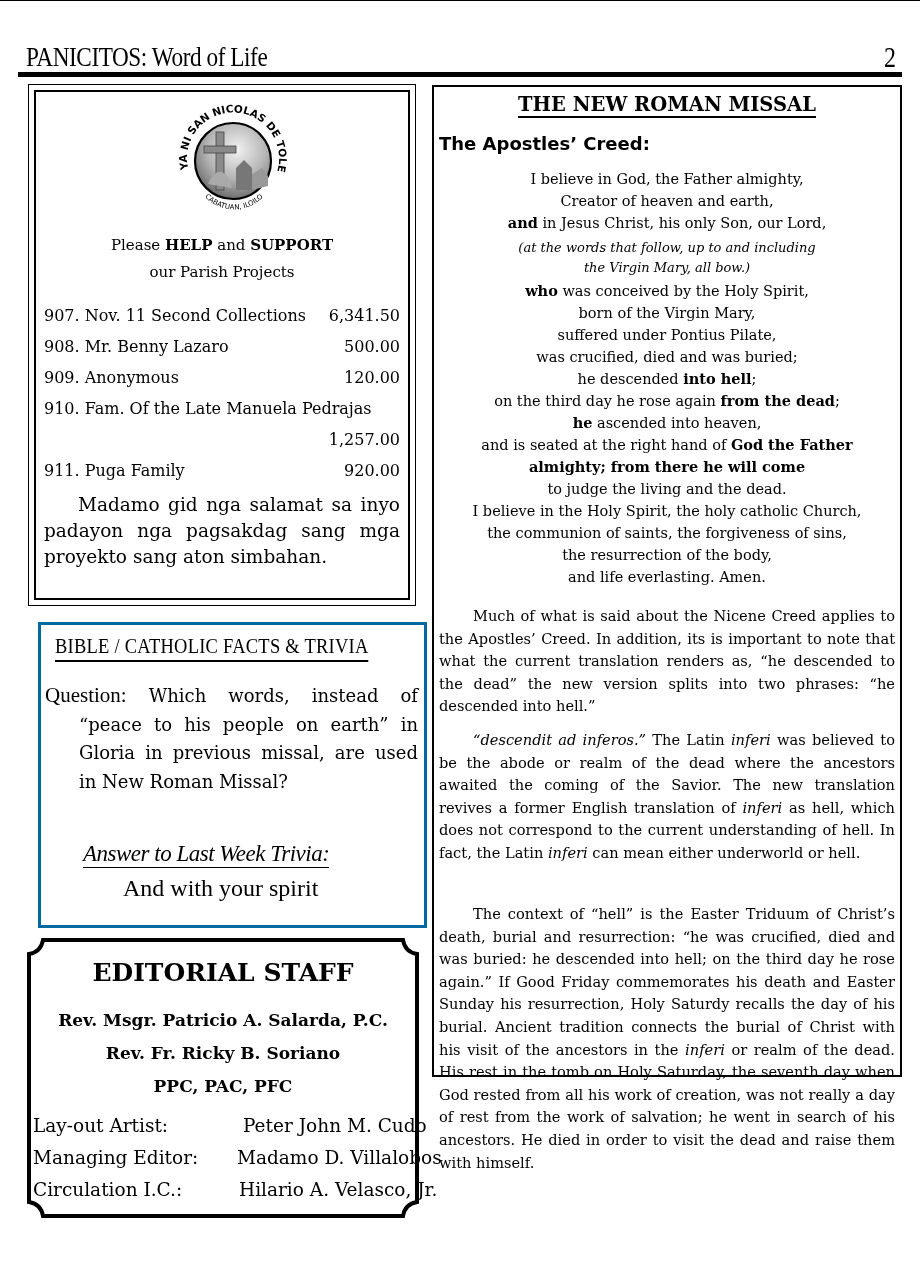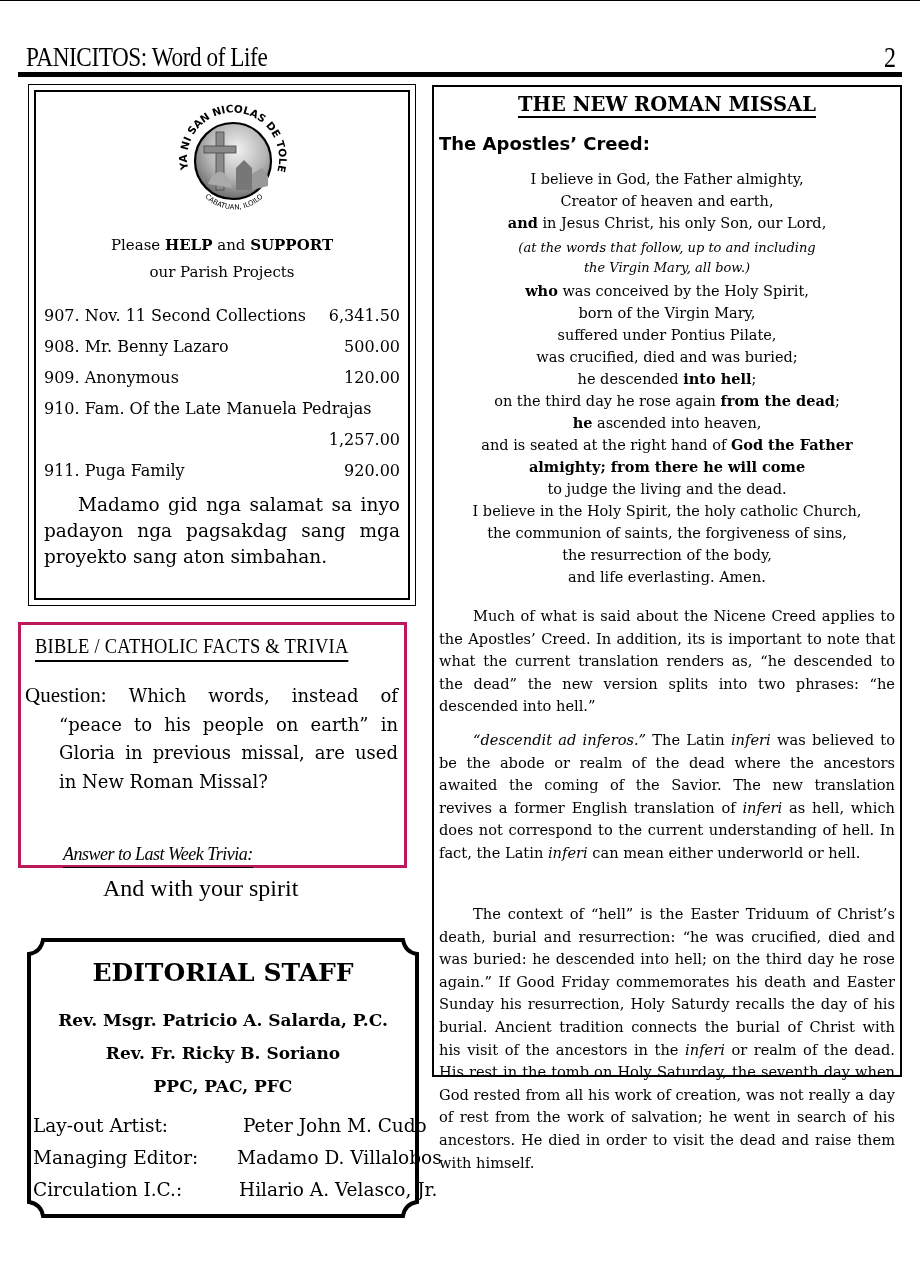--- a/index.html
+++ b/index.html
@@ -16,28 +16,28 @@
     .parish-inner { position: absolute; left: 5px; top: 5px; right: 5px; bottom: 5px; border: 2px solid #000; box-sizing: border-box; }
     .logo { position: absolute; left: 134px; top: 6px; width: 126px; height: 126px; }
     .plea { position: absolute; left: 0; right: 0; top: 140px; text-align: center; font-family: "DejaVu Serif", serif; font-size: 15px; line-height: 27px; }
     .plea b { font-weight: bold; }
     .donations { position: absolute; left: 8px; right: 8px; top: 208px; font-family: "DejaVu Serif", serif; font-size: 16px; }
     .don-row { display: flex; justify-content: space-between; height: 31px; line-height: 31px; white-space: nowrap; }
     .don-amt-only { text-align: right; height: 31px; line-height: 31px; }
     .thanks { position: absolute; left: 8px; right: 8px; top: 400px; font-family: "DejaVu Serif", serif; font-size: 18.5px; line-height: 26px; text-align: justify; text-indent: 34px; }
 
     
-    .trivia { position: absolute; left: 18px; top: 622px; width: 389px; height: 246px; border: 3px solid #be185d; box-sizing: border-box; }
+    .trivia { position: absolute; left: 38px; top: 622px; width: 389px; height: 306px; border: 3px solid #0369a1; box-sizing: border-box; }
     .trivia-title { position: absolute; left: 14px; top: 8px; font-family: "Liberation Serif", serif; font-size: 22px; letter-spacing: 0.3px; transform: scaleX(0.84); transform-origin: left center; white-space: nowrap; border-bottom: 2px solid #000; padding-bottom: 1px; }
     .question { position: absolute; left: 4px; right: 6px; top: 56px; font-family: "DejaVu Serif", serif; font-size: 18px; line-height: 28.5px; }
     .question .q-label { font-family: "Liberation Serif", serif; font-size: 21px; }
     .question .q-line { display: block; text-align: justify; text-align-last: justify; }
     .question .q-indent { padding-left: 34px; }
     .question .q-last { text-align-last: left; }
-    .answer-label { position: absolute; left: 42px; top: 216px; font-family: "Liberation Serif", serif; font-style: italic; font-size: 18px; border-bottom: 1.5px solid #000; line-height: 26px; letter-spacing: -0.5px; }
+    .answer-label { position: absolute; left: 42px; top: 216px; font-family: "Liberation Serif", serif; font-style: italic; font-size: 23px; border-bottom: 1.5px solid #000; line-height: 26px; letter-spacing: -0.5px; }
     .answer { position: absolute; left: 82px; top: 250px; font-family: "Liberation Serif", serif; font-size: 24px; }
 
     
     .editorial { position: absolute; left: 25px; top: 936px; width: 396px; height: 284px; }
     .editorial svg.frame { position: absolute; left: 0; top: 0; }
     .ed-title { position: absolute; left: 0; right: 0; top: 22px; text-align: center; font-family: "DejaVu Serif", serif; font-weight: bold; font-size: 25px; }
     .ed-name { position: absolute; left: 0; right: 0; text-align: center; font-family: "DejaVu Serif", serif; font-weight: bold; font-size: 17px; }
     .ed-row { position: absolute; left: 8px; right: 6px; font-family: "DejaVu Serif", serif; font-size: 18.5px; white-space: nowrap; }
     .ed-row .role { display: inline-block; }
     .ed-row .person { position: absolute; margin-left: 32px; }

